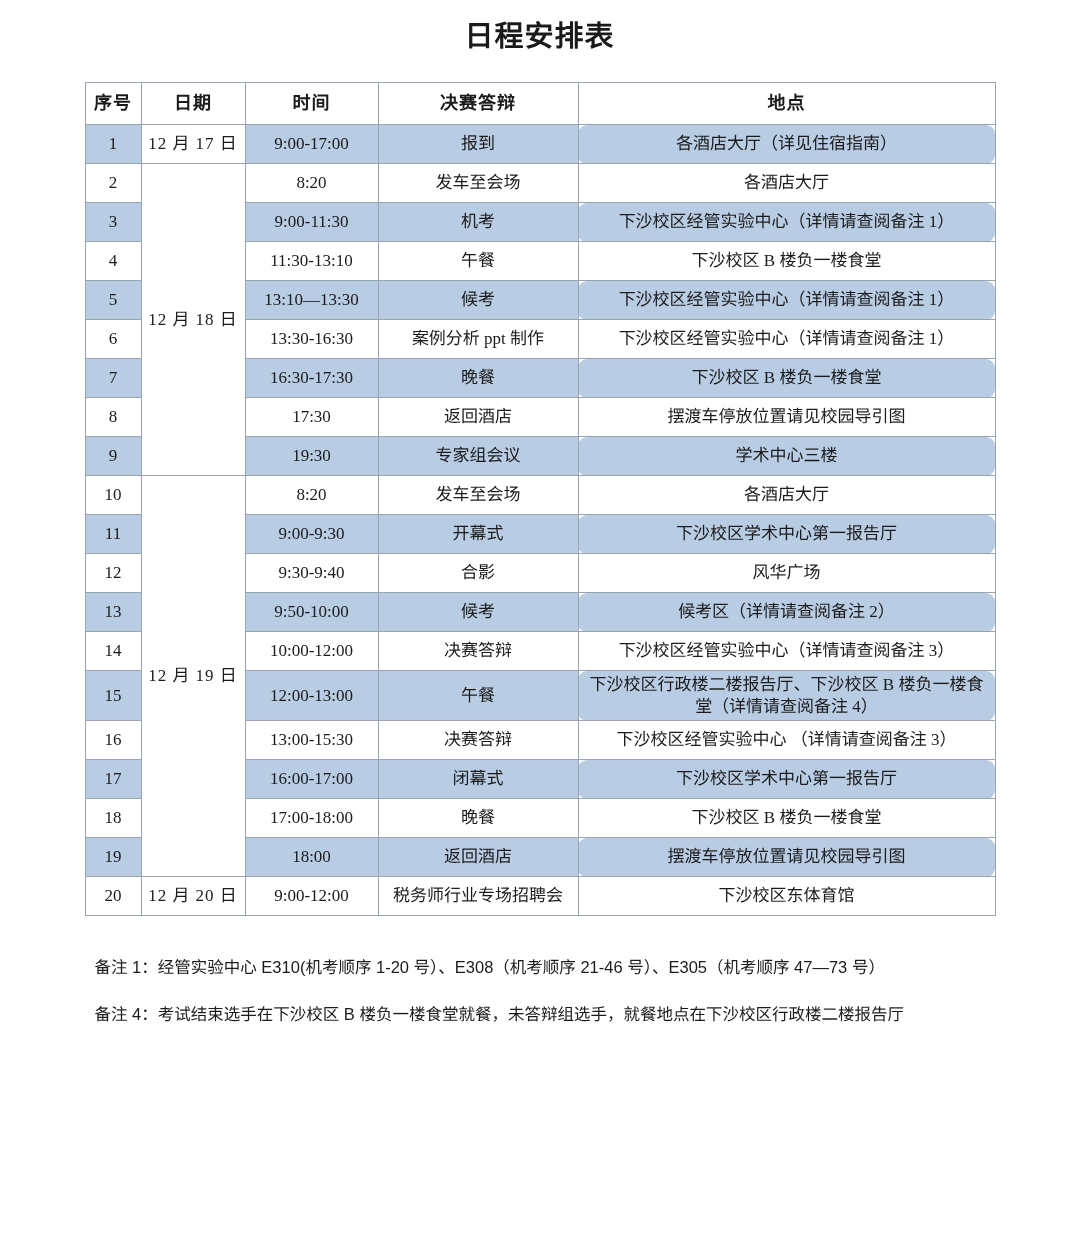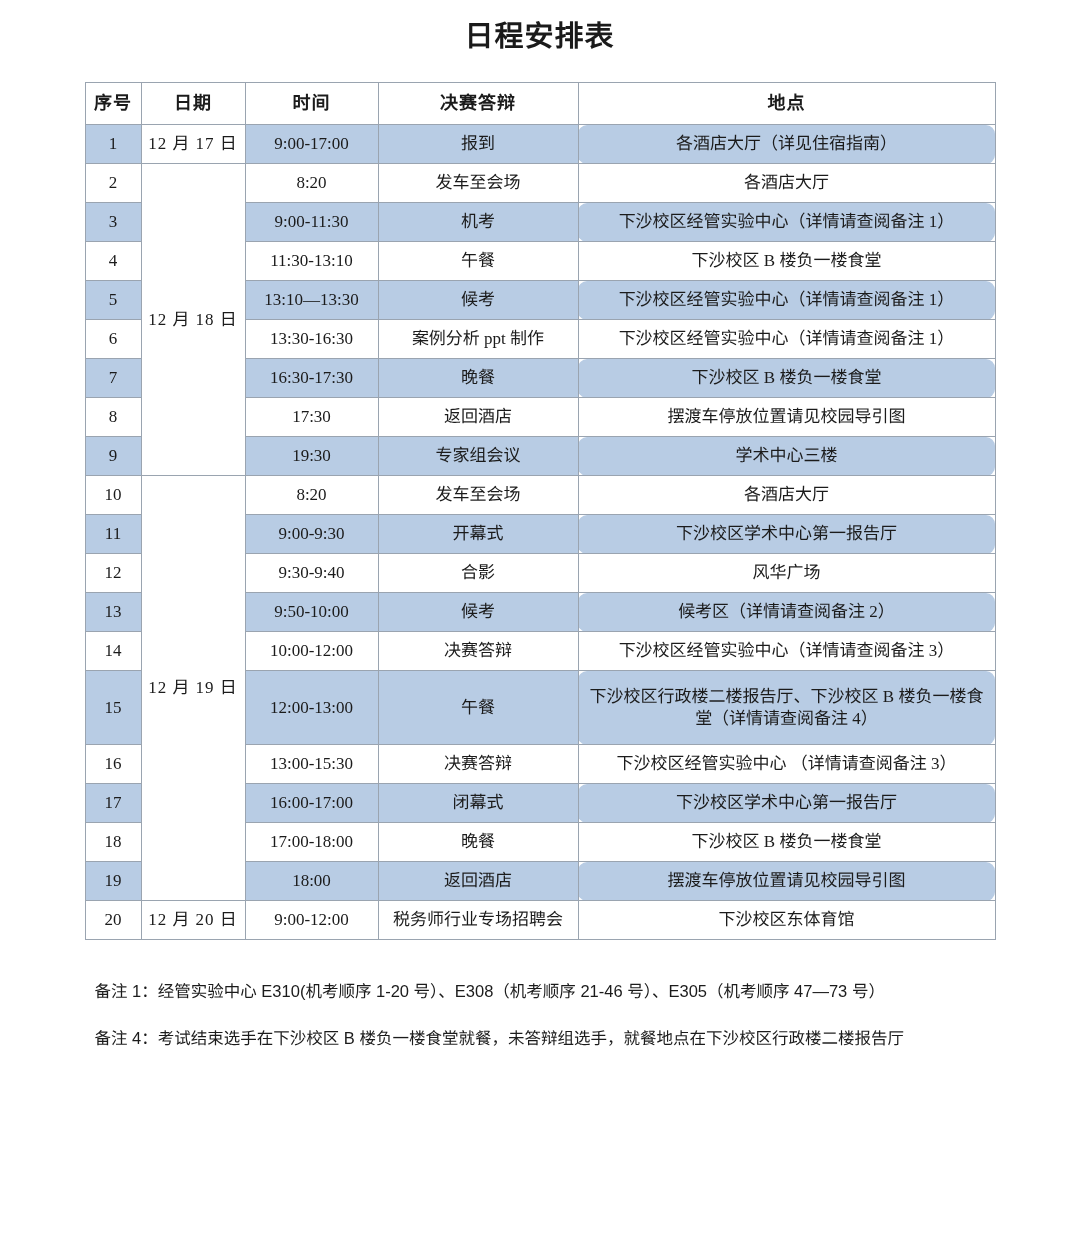--- a/index.html
+++ b/index.html
@@ -59,21 +59,21 @@
     overflow: hidden;
   }
   table.schedule thead th {
     background: #ffffff;
     font-weight: bold;
     font-size: 18px;
     height: 42px;
     letter-spacing: 1px;
   }
   table.schedule tbody tr { height: 39px; }
-  table.schedule tbody tr.tall { height: 74px; }
+  table.schedule tbody tr.tall { height: 50px; }
 
   tr.shade > td { background: #b8cce4; }
   tr.plain > td { background: #ffffff; }
   td.datecell { background: #ffffff !important; }
 
   
   col.c-no    { width: 56px; }
   col.c-date  { width: 104px; }
   col.c-time  { width: 133px; }
   col.c-item  { width: 200px; }

